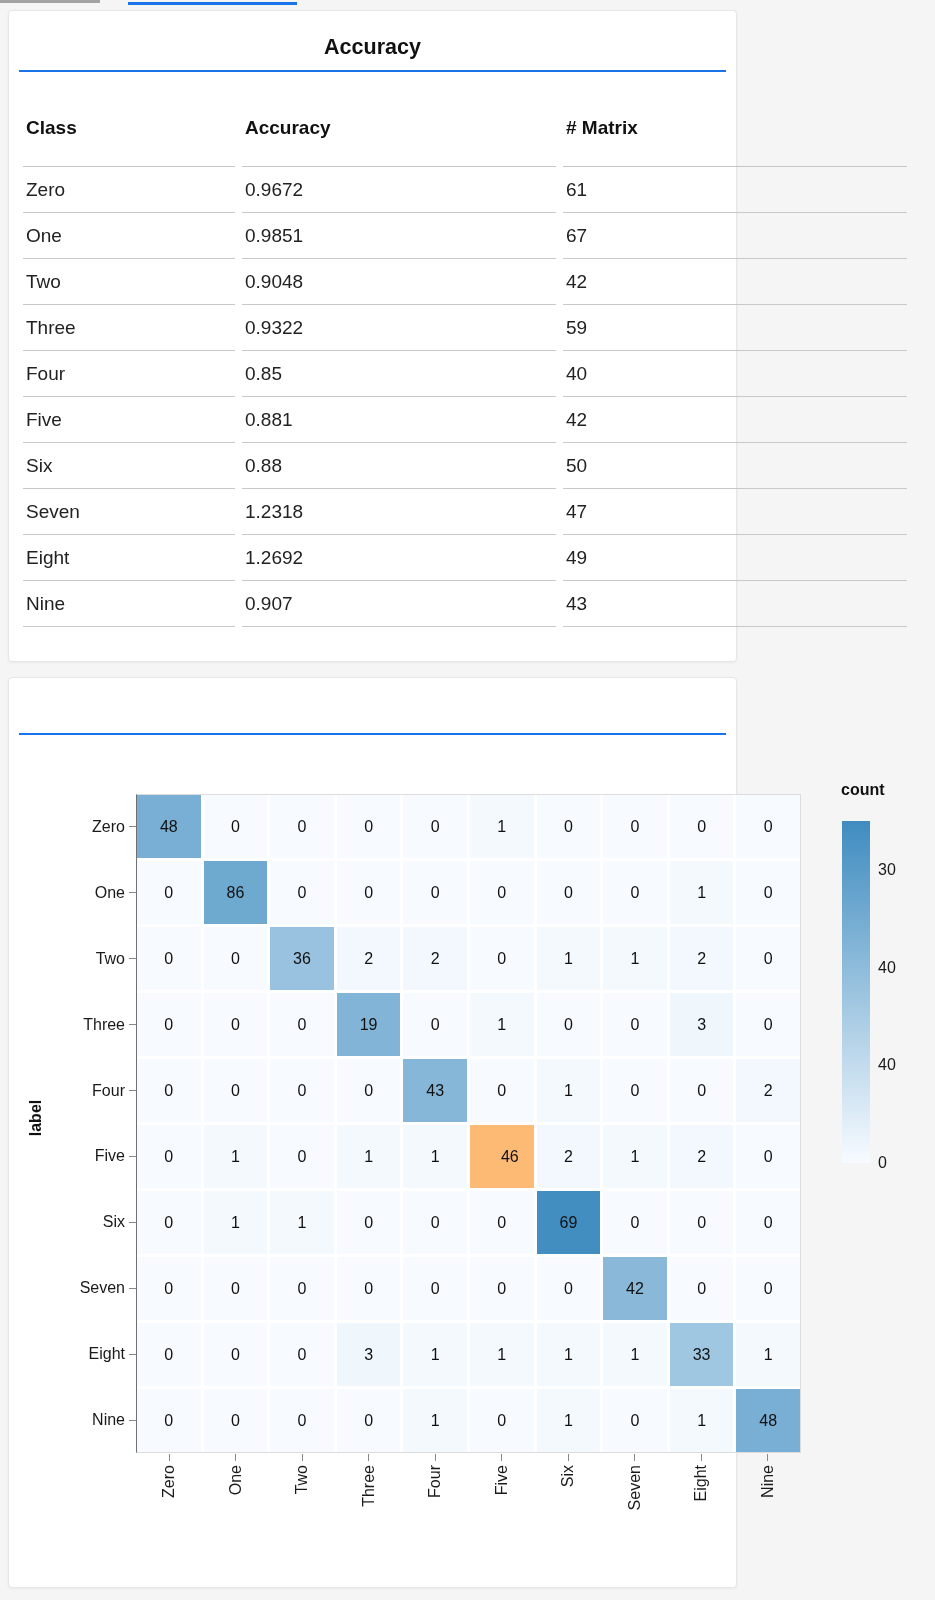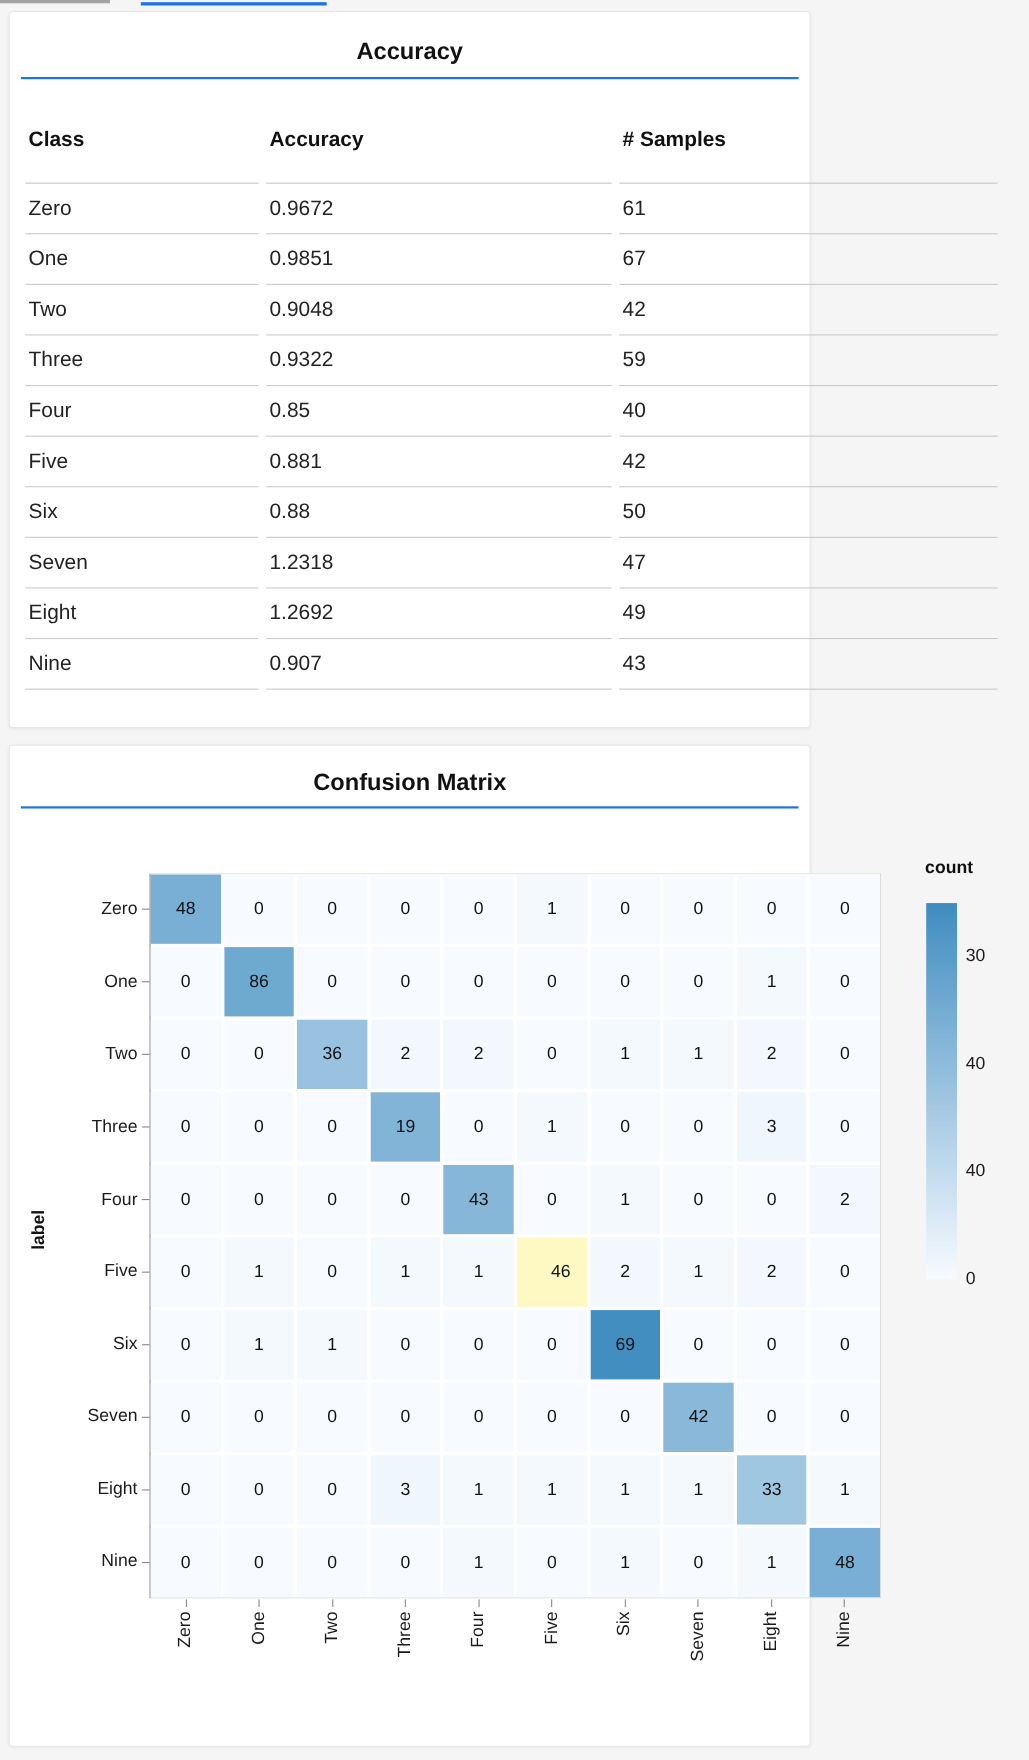--- a/index.html
+++ b/index.html
@@ -111,21 +111,21 @@
     <table class="acc">
       <colgroup>
           <col style="width:212px">
           <col style="width:314px">
           <col>
         </colgroup>
       <thead>
           <tr id="acc-head">
             <th>Class</th>
             <th>Accuracy</th>
-            <th># Samples</th>
+            <th># Matrix</th>
           </tr>
         </thead>
       <tbody id="acc-body">
           <tr>
             <td>Zero</td>
             <td>0.9672</td>
             <td>61</td>
           </tr>
           <tr>
             <td>One</td>
@@ -170,21 +170,20 @@
           <tr>
             <td>Nine</td>
             <td>0.907</td>
             <td>43</td>
           </tr>
         </tbody>
     </table>
   </section>
 
   <section class="card card2" id="cm-card">
-    <h2>Confusion Matrix</h2>
     <div class="divider" style="background: rgb(26, 115, 232);"></div>
 
     <div class="plot" style="border-color: rgb(220, 220, 220) rgb(220, 220, 220) rgb(220, 220, 220) rgb(111, 111, 111);">
       <div class="heat-grid" id="heat-grid">
           <div class="heat-cell" style="background: rgb(121, 175, 212);">48</div>
           <div class="heat-cell" style="background: rgb(247, 251, 255);">0</div>
           <div class="heat-cell" style="background: rgb(247, 251, 255);">0</div>
           <div class="heat-cell" style="background: rgb(247, 251, 255);">0</div>
           <div class="heat-cell" style="background: rgb(247, 251, 255);">0</div>
           <div class="heat-cell" style="background: rgb(244, 249, 254);">1</div>
@@ -230,21 +229,21 @@
           <div class="heat-cell" style="background: rgb(247, 251, 255);">0</div>
           <div class="heat-cell" style="background: rgb(244, 249, 254);">1</div>
           <div class="heat-cell" style="background: rgb(247, 251, 255);">0</div>
           <div class="heat-cell" style="background: rgb(247, 251, 255);">0</div>
           <div class="heat-cell" style="background: rgb(242, 248, 253);">2</div>
           <div class="heat-cell" style="background: rgb(247, 251, 255);">0</div>
           <div class="heat-cell" style="background: rgb(244, 249, 254);">1</div>
           <div class="heat-cell" style="background: rgb(247, 251, 255);">0</div>
           <div class="heat-cell" style="background: rgb(244, 249, 254);">1</div>
           <div class="heat-cell" style="background: rgb(244, 249, 254);">1</div>
-          <div class="heat-cell" style="background: #fef9c3; padding-left: 16px;">46</div>
+          <div class="heat-cell" style="background: #fdba74; padding-left: 16px;">46</div>
           <div class="heat-cell" style="background: rgb(242, 248, 253);">2</div>
           <div class="heat-cell" style="background: rgb(244, 249, 254);">1</div>
           <div class="heat-cell" style="background: rgb(242, 248, 253);">2</div>
           <div class="heat-cell" style="background: rgb(247, 251, 255);">0</div>
           <div class="heat-cell" style="background: rgb(247, 251, 255);">0</div>
           <div class="heat-cell" style="background: rgb(244, 249, 254);">1</div>
           <div class="heat-cell" style="background: rgb(244, 249, 254);">1</div>
           <div class="heat-cell" style="background: rgb(247, 251, 255);">0</div>
           <div class="heat-cell" style="background: rgb(247, 251, 255);">0</div>
           <div class="heat-cell" style="background: rgb(247, 251, 255);">0</div>

